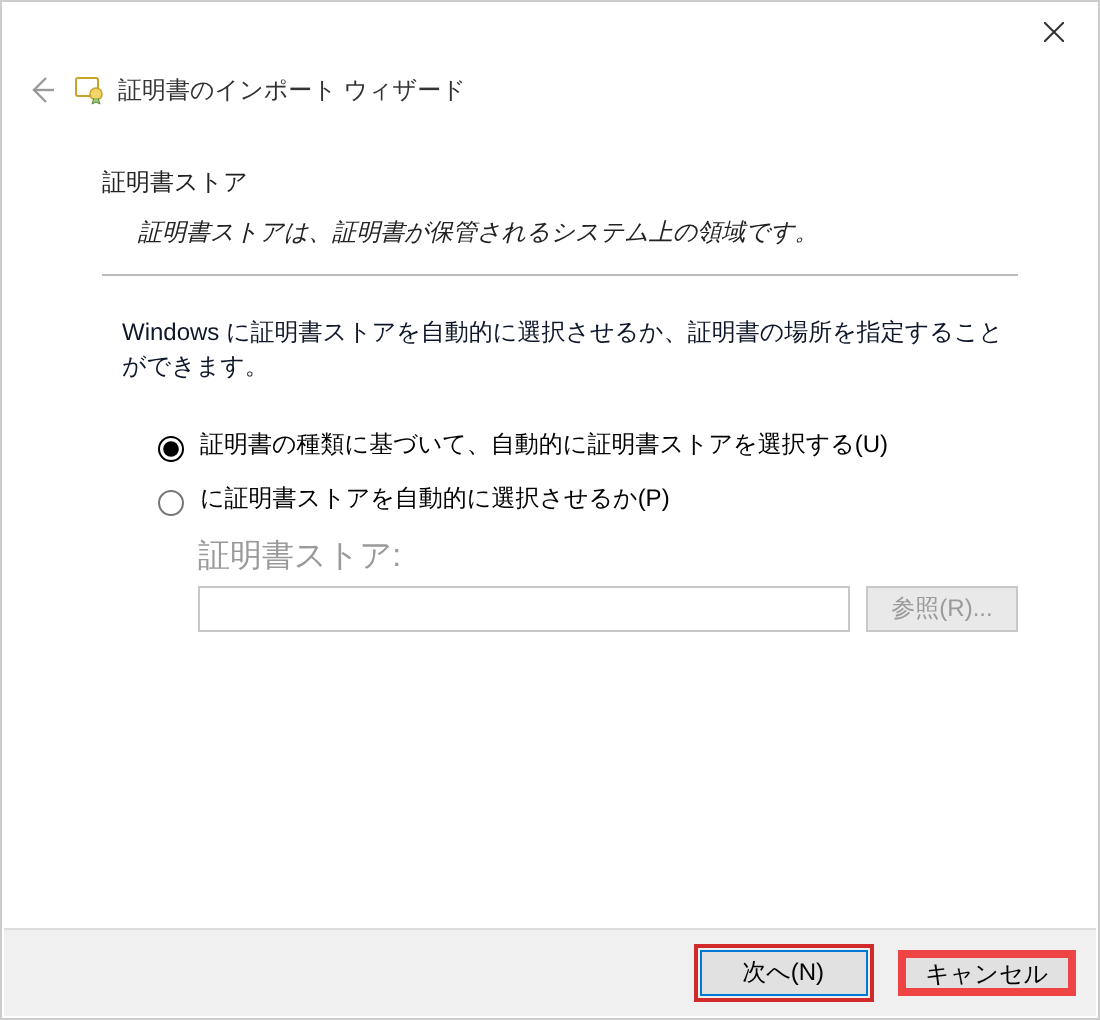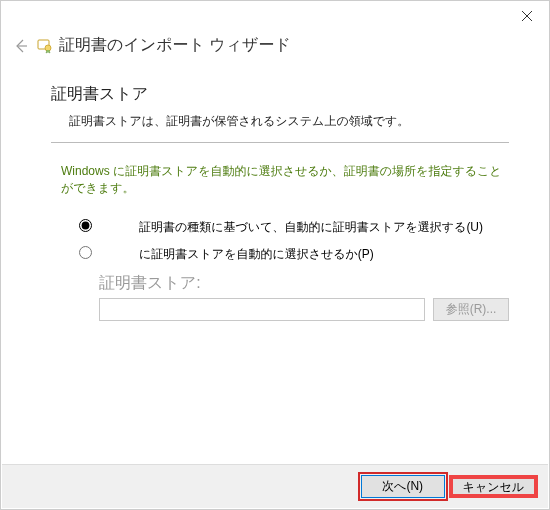--- a/index.html
+++ b/index.html
@@ -44,56 +44,56 @@
     font-size: 16px;
     margin-right: 6px;
   }
   .cert-icon {
     width: 16px;
     height: 16px;
     margin-right: 6px;
     display: inline-block;
   }
   .wiz-title {
-    font-size: 16px;
+    font-size: 12px;
     color: #333;
   }
   .content {
     padding: 18px 40px 0 50px;
   }
   .section-title {
-    font-size: 16px;
+    font-size: 12px;
     margin-bottom: 8px;
     color: #222;
   }
   .section-desc {
     font-size: 12px;
     color: #222;
     padding-left: 18px;
     padding-bottom: 10px;
+    font-style: italic;
   }
   .hr {
     border: none;
     border-top: 1px solid #bbb;
     margin: 2px 0 20px 0;
   }
   .intro {
     font-size: 12px;
-    color: #4d7c0f;
+    color: #0f172a;
     margin: 10px 0 22px 10px;
   }
   .radios {
     padding-left: 28px;
   }
   .radio-row {
     display: flex;
-    align-items: flex-start;
+    align-items: flex-end;
     margin-bottom: 10px;
     font-size: 12px;
-    gap: 39px;
   }
   .radio-row input[type=radio] {
     margin: 0 8px 0 0;
     width: 13px;
     height: 13px;
     accent-color: #000;
   }
   .store-sub {
     padding-left: 48px;
   }
@@ -130,21 +130,21 @@
     left: 1px;
     right: 1px;
     bottom: 1px;
     height: 44px;
     background: #f0f0f0;
     border-top: 1px solid #ddd;
     display: flex;
     justify-content: flex-end;
     align-items: center;
     padding-right: 10px;
-    gap: 4px;
+    gap: 15px;
   }
   .btn {
     min-width: 84px;
     height: 23px;
     border: 4px solid #ef4444;
     background: #e1e1e1;
     font-size: 12px;
     font-family: inherit;
     color: #000;
     padding: 0 10px;

